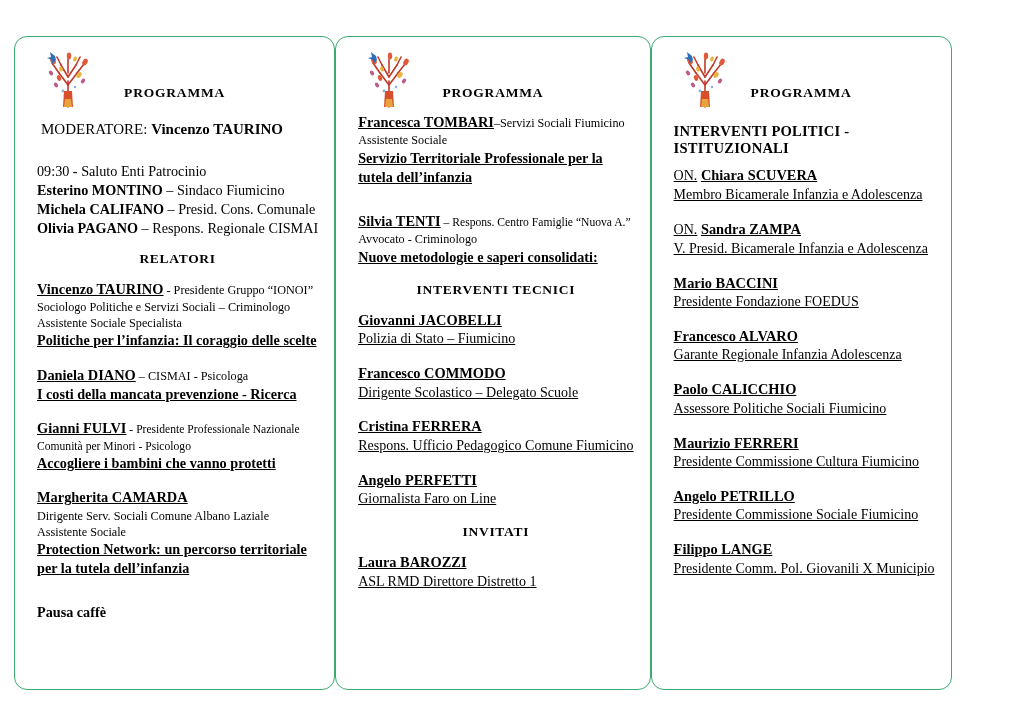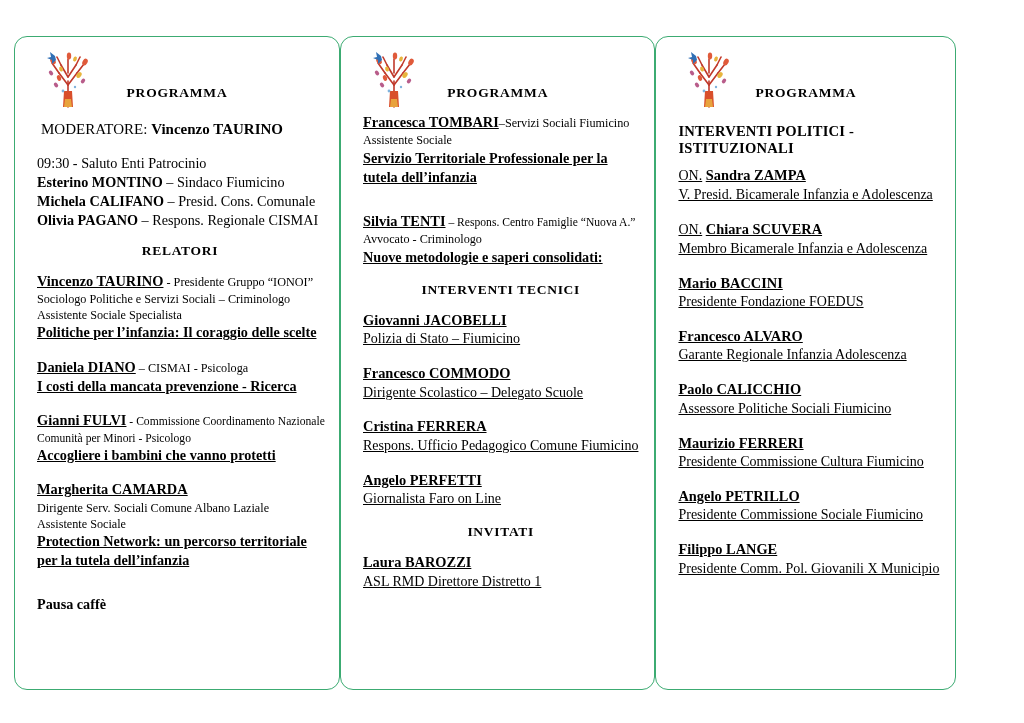--- a/index.html
+++ b/index.html
@@ -66,21 +66,21 @@
   .line {
     font-size: 14.2px;
     line-height: 1.33;
     white-space: nowrap;
   }
   .b { font-weight: bold; }
   .sm { font-size: 12.2px; }
   .xsm { font-size: 11.6px; }
   .moderatore {
     font-size: 15px;
-    margin: 8px 0 0 4px;
+    margin: 8px 0 8px 4px;
   }
   .gap-sm { height: 10px; }
   .gap-md { height: 16px; }
   .col-heading {
     font-weight: bold;
     font-size: 14.6px;
     letter-spacing: 0.2px;
     margin: 10px 0 9px 0;
   }
   .nm { font-weight: bold; font-size: 14.4px; }
@@ -176,21 +176,21 @@
 
       <div class="entry">
         <div class="line">
           <span class="nm">Daniela DIANO</span><span class="sm"> – </span><span class="sm">CISMAI - Psicologa</span>
         </div>
         <div class="line title-bold">I costi della mancata prevenzione - Ricerca</div>
       </div>
 
       <div class="entry">
         <div class="line">
-          <span class="nm">Gianni FULVI</span><span class="xsm"> - </span><span class="xsm">Commissione Coordinamento Nazionale</span>
+          <span class="nm">Gianni FULVI</span><span class="xsm"> - </span><span class="xsm">Presidente Professionale Nazionale</span>
         </div>
         <div class="line xsm">Comunità per Minori - Psicologo</div>
         <div class="line title-bold">Accogliere i bambini che vanno protetti</div>
       </div>
 
       <div class="entry">
         <div class="line">
           <span class="nm">Margherita CAMARDA</span>
         </div>
         <div class="line sm">Dirigente Serv. Sociali Comune Albano Laziale</div>
@@ -344,31 +344,31 @@
       </span>
       <div class="prog-title">PROGRAMMA</div>
     </div>
 
     <div class="body-area">
       <div class="col-heading">INTERVENTI POLITICI - ISTITUZIONALI</div>
 
       <div class="entry">
         <div class="line">
           <span class="role">ON.</span>
+          <span class="nm">Chiara SCUVERA</span>
+        </div>
+        <div class="line role">Membro Bicamerale Infanzia e Adolescenza</div>
+      </div>
+
+      <div class="entry">
+        <div class="line">
+          <span class="role">ON.</span>
           <span class="nm">Sandra ZAMPA</span>
         </div>
         <div class="line role">V. Presid. Bicamerale Infanzia e Adolescenza</div>
-      </div>
-
-      <div class="entry">
-        <div class="line">
-          <span class="role">ON.</span>
-          <span class="nm">Chiara SCUVERA</span>
-        </div>
-        <div class="line role">Membro Bicamerale Infanzia e Adolescenza</div>
       </div>
 
       <div class="entry">
         <div class="line nm">Mario BACCINI</div>
         <div class="line role">Presidente Fondazione FOEDUS</div>
       </div>
 
       <div class="entry">
         <div class="line nm">Francesco ALVARO</div>
         <div class="line role">Garante Regionale Infanzia Adolescenza</div>

